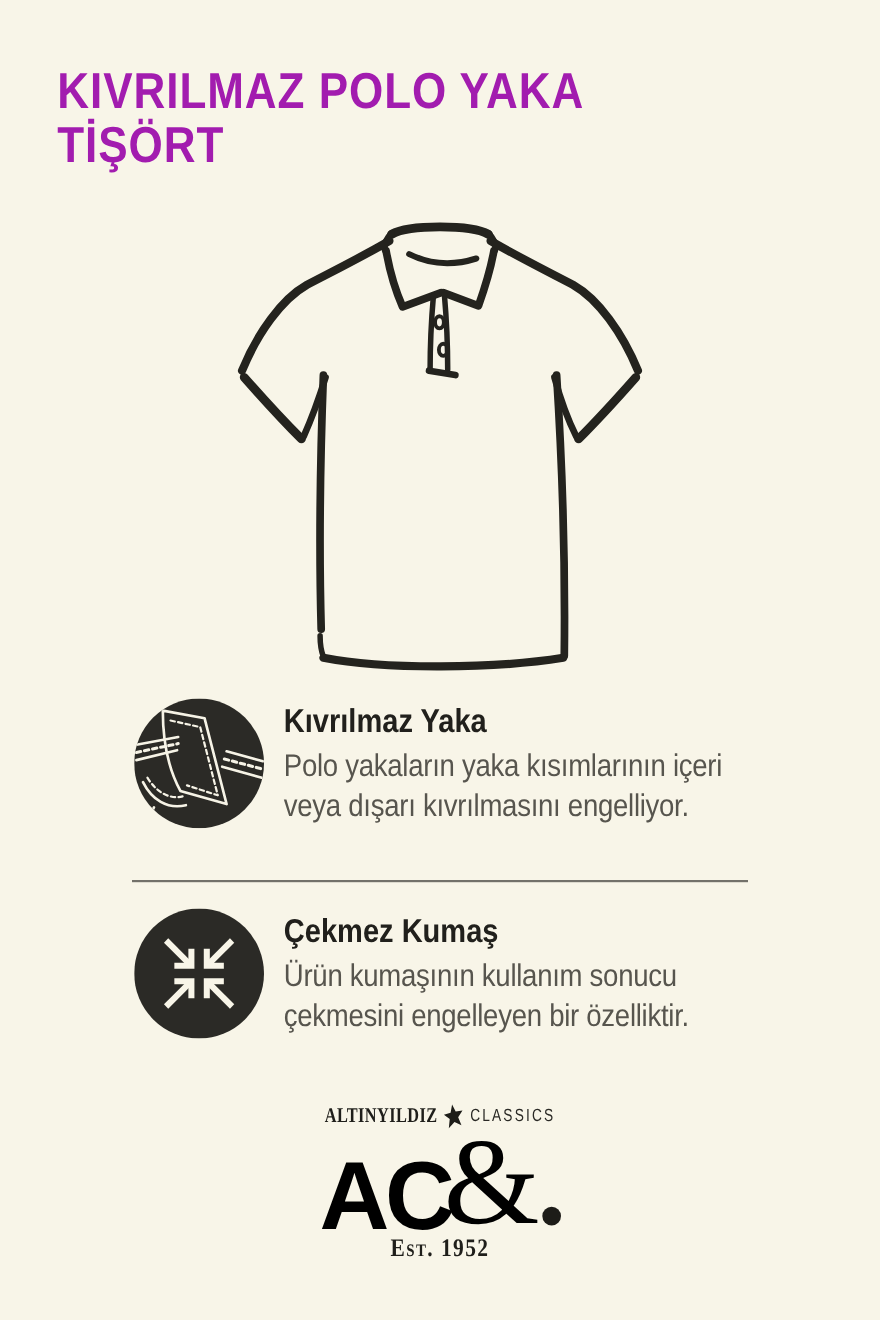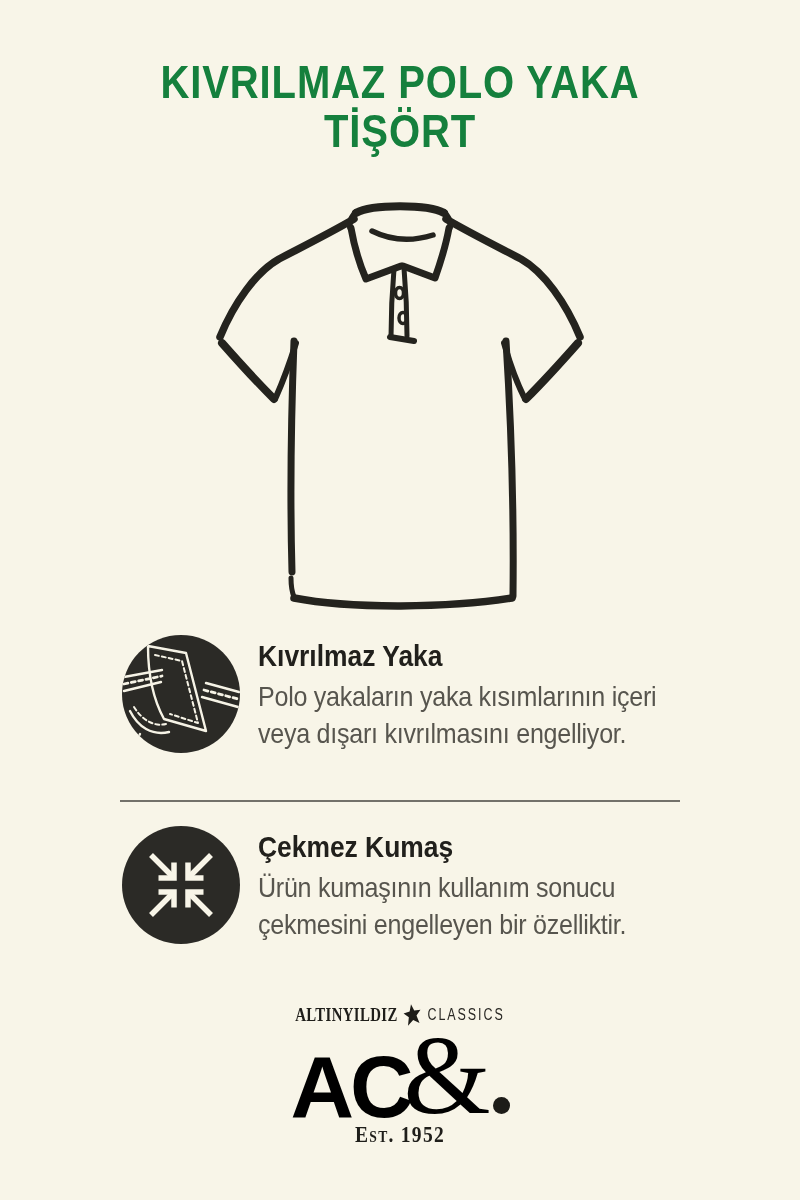--- a/index.html
+++ b/index.html
@@ -5,22 +5,22 @@
   html,body{margin:0;padding:0;}
   body{
     width:800px;height:1200px;
     background:#f8f5e8;
     font-family:"Liberation Sans","DejaVu Sans",sans-serif;
     position:relative;overflow:hidden;
   }
   .canvas{position:absolute;inset:0;}
 
   
-  .title{position:absolute;top:58px;left:0;width:800px;margin:0;text-align:center;
-    font-weight:bold;color:#15803d;}
+  .title{position:absolute;top:58px;left:0;width:800px;margin:0;text-align:left;
+    font-weight:bold;color:#a21caf;}
   .title-line{display:block;font-size:46px;line-height:49px;letter-spacing:1px;
     transform:scaleX(.87);transform-origin:center top;white-space:nowrap;}
 
   
   .shirt{position:absolute;left:200px;top:195px;width:400px;height:445px;}
   .shirt path,.shirt ellipse{fill:none;stroke:#24231e;stroke-linecap:round;stroke-linejoin:round;}
 
   
   .feature{position:absolute;left:122px;width:620px;height:120px;}
   .feature-1{top:635px;}

